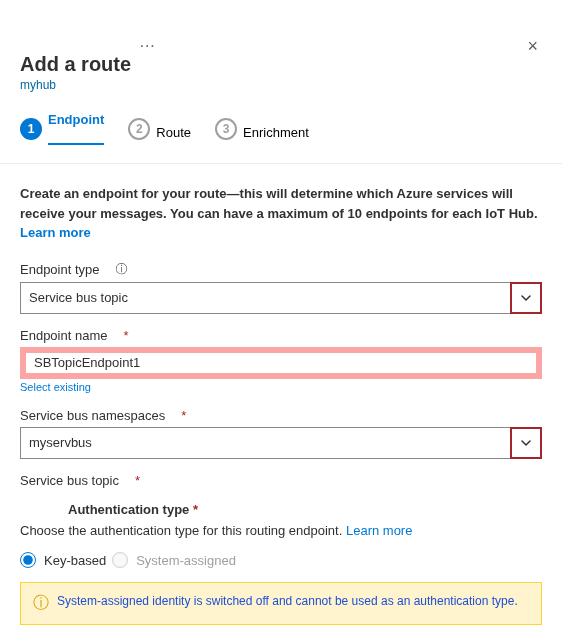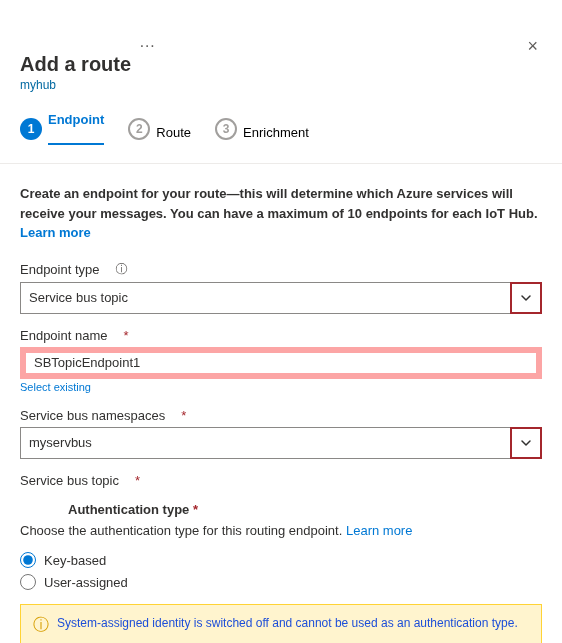--- a/index.html
+++ b/index.html
@@ -189,21 +189,21 @@
       margin-left: 48px;
     }
     .auth-description {
       font-size: 13px;
       color: #323130;
       margin-bottom: 12px;
       line-height: 1.5;
     }
     .radio-group {
       display: flex;
-      flex-direction: column;
+      flex-direction: row;
       gap: 6px;
       margin-bottom: 12px;
     }
     .radio-item {
       display: flex;
       align-items: center;
       gap: 8px;
       cursor: pointer;
     }
     .radio-item input[type="radio"] {
@@ -339,22 +339,22 @@
       <p class="auth-description">
         <span>Choose the authentication type for this routing endpoint.</span>
         <a class="link" href="#">Learn more</a>
       </p>
       <div class="radio-group">
         <label class="radio-item">
           <input type="radio" name="auth-type" checked="" style="">
           <span class="radio-label">Key-based</span>
         </label>
         <label class="radio-item">
-          <input type="radio" name="auth-type" style="">
-          <span class="radio-label">User-assigned</span>
+          <input type="radio" name="auth-type" disabled="" style="">
+          <span class="radio-label disabled">System-assigned</span>
         </label>
       </div>
     </div>
 
     <div class="warning-banner">
       <span class="warning-icon">ⓘ</span>
       <span class="warning-text">System-assigned identity is switched off and cannot be used as an authentication type.</span>
     </div>
   </div>
 </div>

